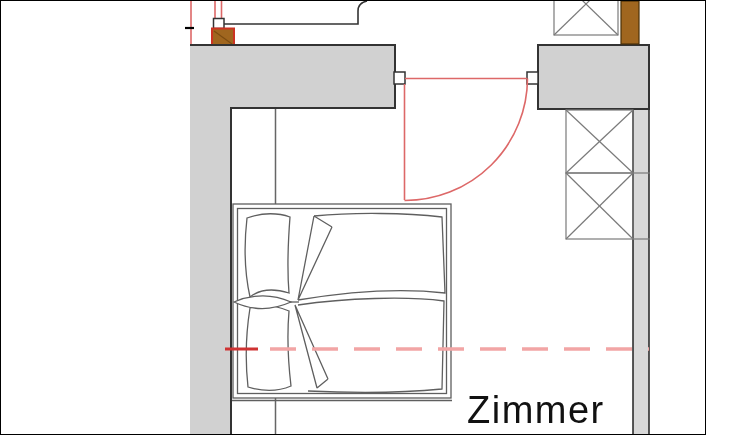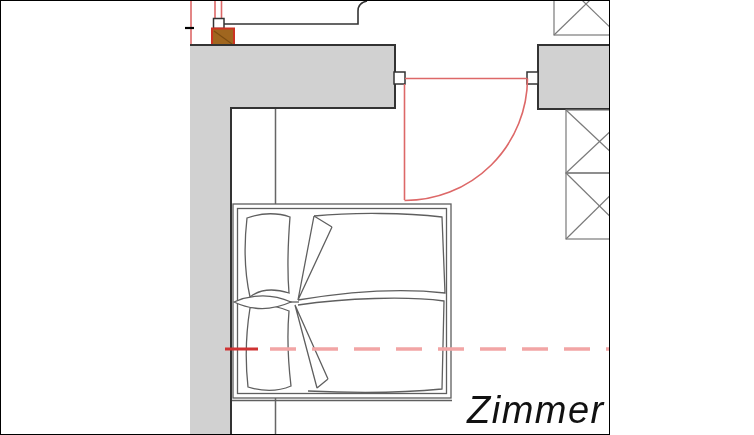--- a/index.html
+++ b/index.html
@@ -1,24 +1,23 @@
 <!DOCTYPE html>
 <html style="--wall-fill: #d1d1d1; --wall-outline: #333333; --line-gray: #7a7a7a; --strip-fill: #d8d8d8; --door-red: #dd6868; --accent-red: #cc3322; --centerline-red-dark: #cf3333; --centerline-red-light: #f2a5a5; --wood-brown: #a0661f; --bed-line: #5f5f5f; --text: #111111;"><head>
 <meta charset="utf-8">
 <style>
   html,body{margin:0;padding:0;background:#fff;}
   .plan-frame{
     position:relative;
-    width:610px;height:435px;
+    width:706px;height:435px;
     box-sizing:border-box;
     border:1px solid #000;
     background:#fff;
     font-family:"Liberation Sans", sans-serif;
     overflow:hidden;
-    font-style:italic;
   }
   svg{display:block;}
   .wall-fill{fill:var(--wall-fill);stroke:none;}
   .wall-outline{fill:none;stroke:var(--wall-outline);stroke-width:2;}
   .wall-rect{fill:var(--wall-fill);stroke:var(--wall-outline);stroke-width:2;}
   .thin-dark{fill:none;stroke:var(--wall-outline);stroke-width:1.6;}
   .gray-line{fill:none;stroke:var(--line-gray);stroke-width:1.2;}
   .mid-gray{fill:none;stroke:#666;stroke-width:1.5;}
   .strip{fill:var(--strip-fill);stroke:none;}
   .strip-edge{fill:none;stroke:#222;stroke-width:1.5;}

